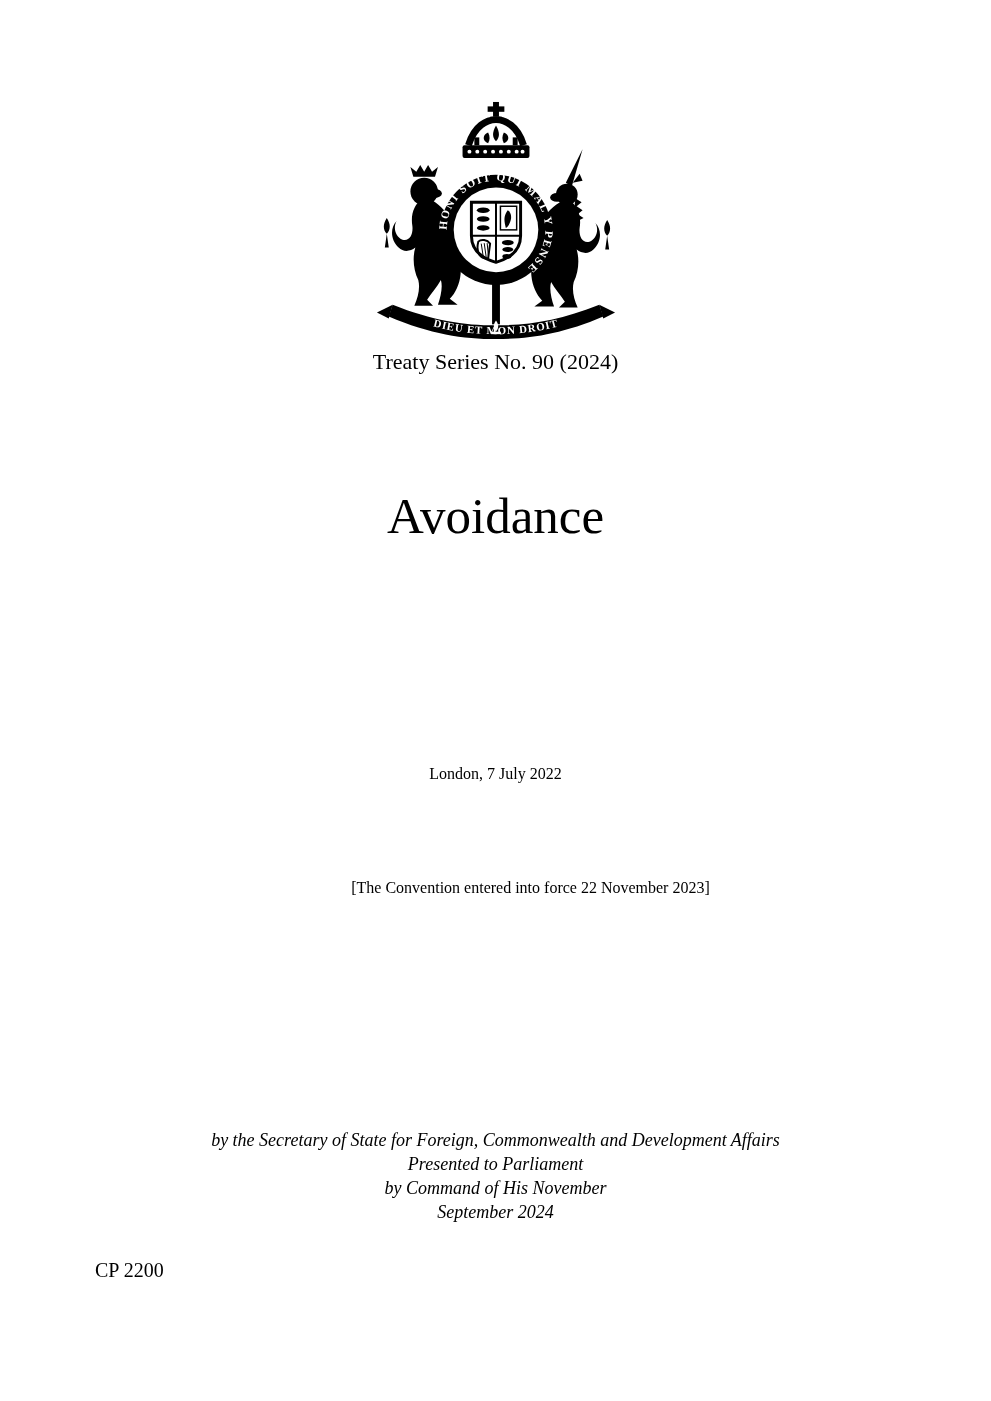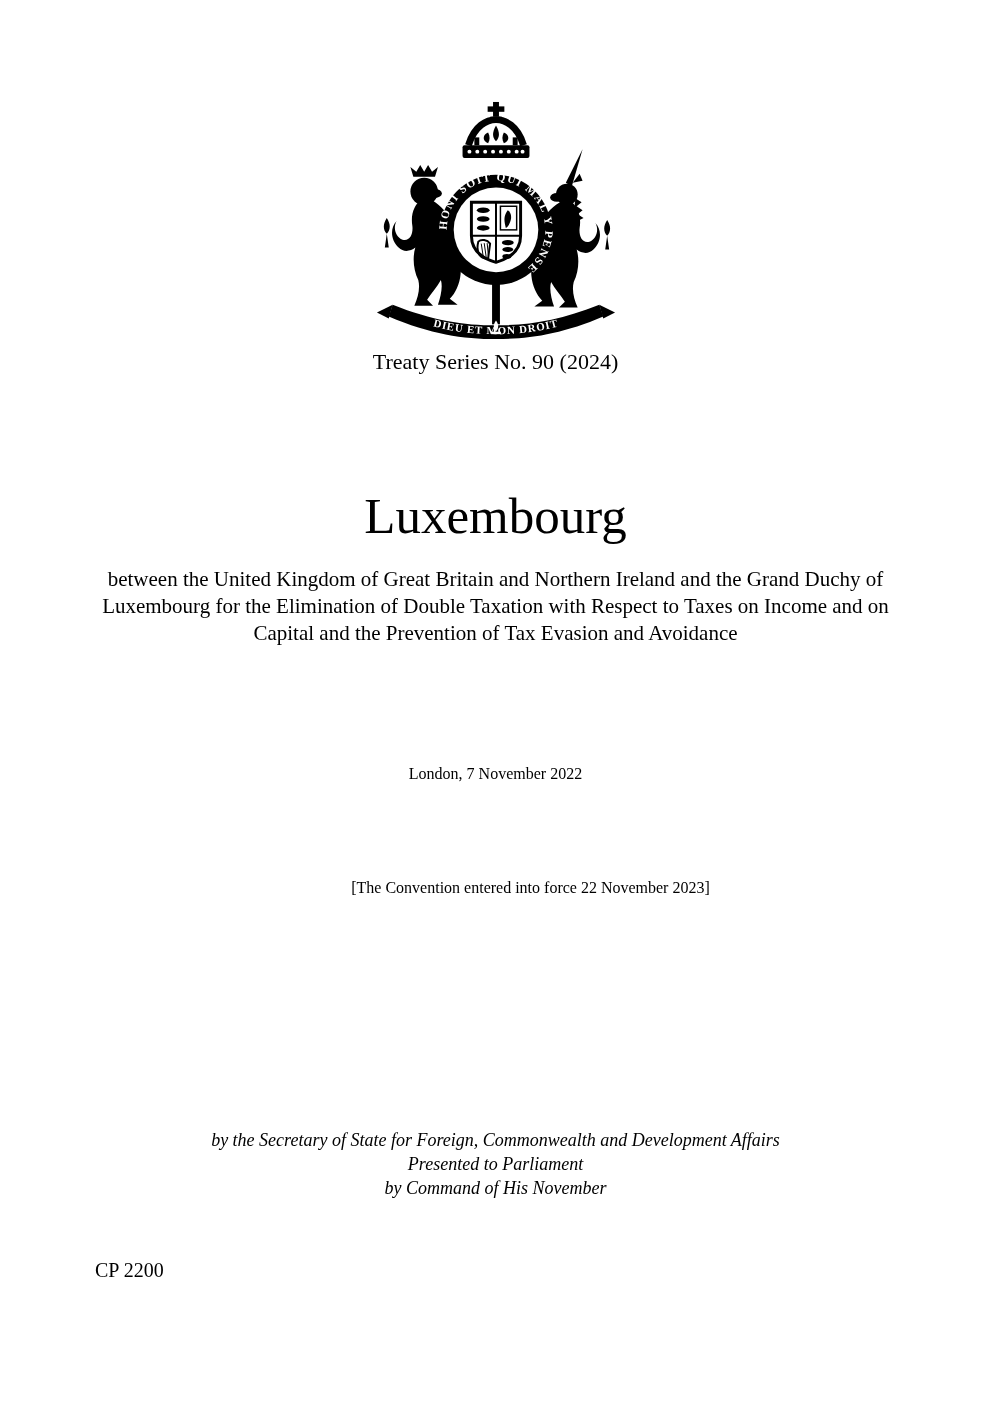--- a/index.html
+++ b/index.html
@@ -209,29 +209,29 @@
         <textPath href="#banner-path" startOffset="50%" text-anchor="middle">DIEU ET MON DROIT</textPath>
       </text>
 
       <path fill="#ffffff" d="M125,224 c-3,4 -3,8 0,11 c3,-3 3,-7 0,-11 z"></path>
       <rect fill="#ffffff" x="120" y="235.5" width="10" height="2.5"></rect>
     </g>
   </svg>
 
   <div id="series-line" class="centered">Treaty Series No. 90 (2024)</div>
 
-  <h1 id="doc-title" class="centered">Luxembourg</h1>
-
-  <div id="doc-subtitle">between the United Kingdom of Great Britain and Northern Ireland and the Grand Duchy of Luxembourg for the Elimination of Double Taxation with Respect to Taxes on Income and on Capital and the Prevention of Tax Evasion and Avoidance</div>
-
-  <div id="place-date" class="centered">London, 7 November 2022</div>
+  <h1 id="doc-title" class="centered">Avoidance</h1>
+
+
+  <div id="place-date" class="centered">London, 7 July 2022</div>
 
   <div id="force-note" class="centered">[The Convention entered into force 22 November 2023]</div>
 
   <div id="presentation" class="centered">
     <div>by the Secretary of State for Foreign, Commonwealth and Development Affairs</div>
     <div>Presented to Parliament</div>
     <div>by Command of His November</div>
+    <div>September 2024</div>
   </div>
 
   <div id="cp-number">CP 2200</div>
 
 </div>
 
 </body></html>

